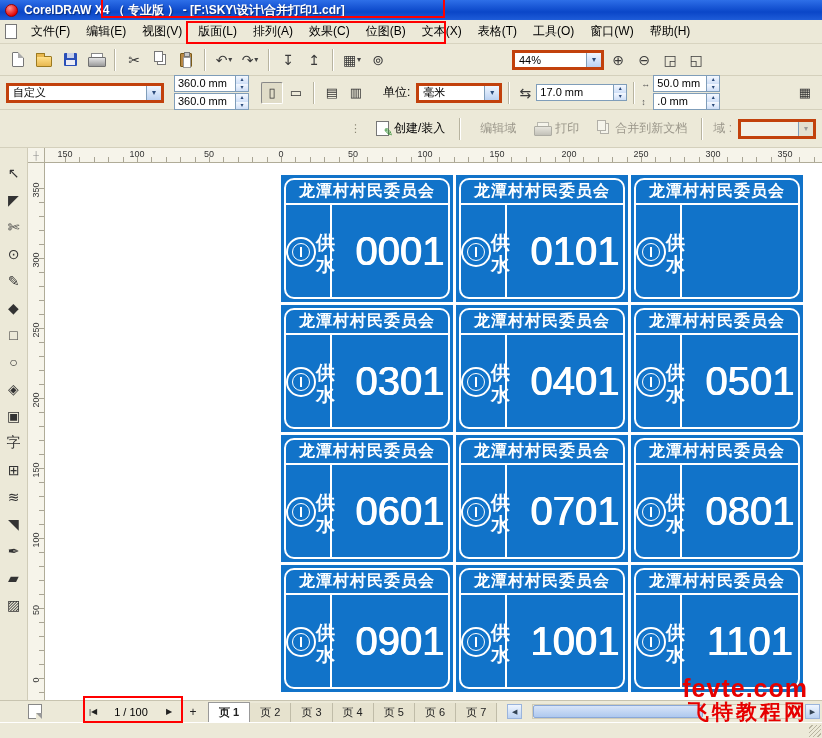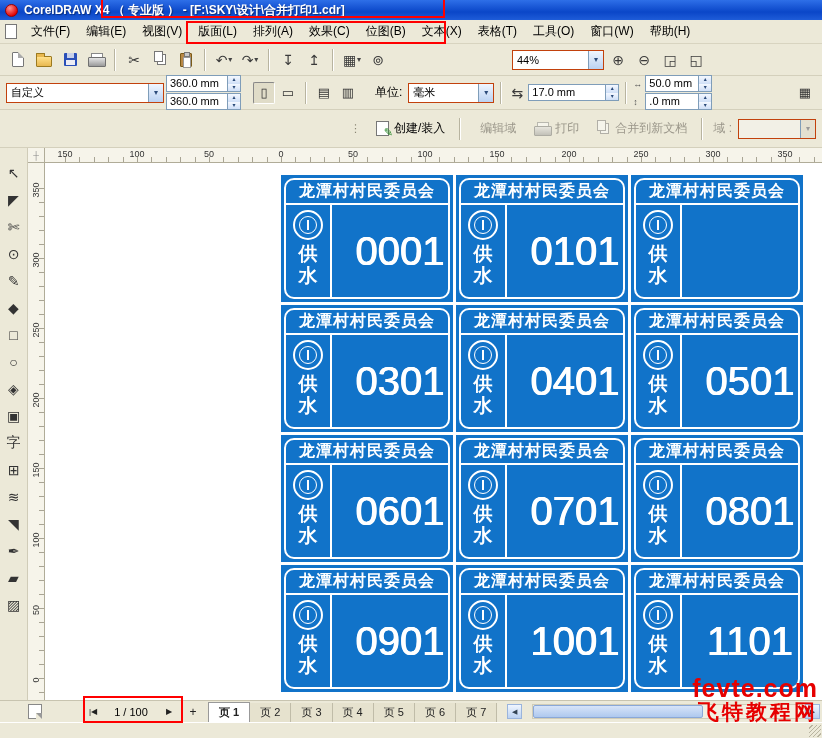--- a/index.html
+++ b/index.html
@@ -51,21 +51,21 @@
     box-shadow:3px 3px 0 -1px #fff, 3px 3px 0 0 #777; margin:-3px 4px 3px 0; }
   .i-paste { width:12px; height:14px; background:#B88948; border:1px solid #7A5A18; border-radius:1px; position:relative; }
   .i-paste::before { content:''; position:absolute; left:2px; top:3px; width:6px; height:9px; background:#fff; border:1px solid #999; }
   .i-paste::after { content:''; position:absolute; left:3px; top:-2px; width:4px; height:3px; background:#C8C8C8; border:1px solid #777; }
   .i-createform { width:13px; height:15px; background:#fff; border:1px solid #777; position:relative; }
   .i-createform::after { content:'✎'; position:absolute; right:-5px; bottom:-4px; font-size:11px; color:#2A8A2A; }
   .gray { color:#9A968A !important; }
   .dim { opacity:.5; }
 
   
-  .combo { background:#fff; border:1px solid #c2410c; height:20px; display:flex; align-items:center; font-size:11px; }
+  .combo { background:#fff; border:3px solid #c2410c; height:20px; display:flex; align-items:center; font-size:11px; }
   .combo .val { flex:1; padding:0 4px; white-space:nowrap; overflow:hidden; }
   .combo .drop { width:15px; height:100%; background:linear-gradient(#F0F6FF,#BBD2F2); border-left:1px solid #7F9DB9;
     display:flex; align-items:center; justify-content:center; font-size:8px; color:#2B4B7B; flex:none; }
   .combo.disabled { background:#F2F0E6; }
   .combo.disabled .drop { background:#E4E0D0; color:#999; }
   .vbox { border:1px solid #7F9DB9; background:#fff; height:17px; line-height:15px; padding:0 3px; font-size:11px; white-space:nowrap; }
   .spin { display:flex; flex-direction:column; width:13px; border:1px solid #7F9DB9; border-left:none; height:17px; }
   .spin span { flex:1; font-size:6px; line-height:7px; text-align:center;
     background:linear-gradient(#F4F8FF,#CFDFF7); color:#2B4B7B; }
   .srow { display:flex; align-items:center; }
@@ -100,21 +100,21 @@
 
   
   #canvas { position:absolute; left:45px; top:163px; width:777px; height:537px; background:#fff; overflow:hidden; }
   #page-grid { position:absolute; left:236px; top:12px; display:grid;
     grid-template-columns:repeat(3,172px); grid-auto-rows:127px; gap:3px; }
   .ticket { background:#1173C9; position:relative; }
   .t-frame { position:absolute; inset:3px; border:2px solid #fff; border-radius:10px; display:flex; flex-direction:column; overflow:hidden; }
   .t-head { height:25px; border-bottom:2px solid #fff; display:flex; align-items:center; justify-content:center;
     color:#fff; font-weight:bold; font-size:16px; letter-spacing:1px; white-space:nowrap; }
   .t-body { flex:1; display:flex; }
-  .t-left { width:46px; border-right:2px solid #fff; display:flex; flex-direction:column; align-items:center; padding-top:5px; flex:none; }
+  .t-left { width:46px; border-right:2px solid #fff; display:flex; flex-direction:row; align-items:center; padding-top:5px; flex:none; }
   .t-seal { width:30px; height:30px; border:2px solid #fff; border-radius:50%; position:relative; margin-bottom:3px; flex:none; }
   .t-seal::before { content:''; position:absolute; inset:4px; border:1px solid #fff; border-radius:50%; }
   .t-seal::after { content:''; position:absolute; left:50%; top:50%; width:2px; height:10px; background:#fff; transform:translate(-50%,-50%); }
   .t-service { color:#fff; font-weight:bold; font-size:19px; width:22px; line-height:1.15; text-align:center; word-break:break-all; }
   .t-num { flex:1; display:flex; align-items:center; justify-content:center; color:#fff; font-weight:normal;
     font-size:40px; letter-spacing:0; text-shadow:.6px 0 0 #fff,-.6px 0 0 #fff;margin-left:20px; }
 
   
   #page-nav { position:absolute; left:0; top:700px; width:822px; height:22px; background:#ECE9D8;
     border-top:1px solid #C8C4B0; display:flex; align-items:center; }
@@ -132,21 +132,21 @@
     background:linear-gradient(#F0F6FF,#BBD2F2); border:1px solid #9AB4DC; flex:none; }
   #status-bar { position:absolute; left:0; top:722px; width:822px; height:16px; background:#ECE9D8; border-top:1px solid #fff; }
   .grip-corner { position:absolute; right:1px; bottom:1px; width:12px; height:12px;
     background:repeating-linear-gradient(135deg,transparent 0 2px,#B8B4A0 2px 3px); }
 
   
   .hl { position:absolute; border:2px solid #FF0000; z-index:50; pointer-events:none; }
   #hl-title { left:101px; top:0; width:344px; height:18px; border-top:none; }
   #hl-menu  { left:186px; top:21px; width:260px; height:23px; }
   #hl-nav   { left:83px;  top:696px; width:100px; height:27px; }
-  #watermark { position:absolute; right:4px; top:676px; text-align:right; z-index:40; color:#E60000; line-height:1.0; }
+  #watermark { position:absolute; right:14px; top:676px; text-align:right; z-index:40; color:#E60000; line-height:1.0; }
   .wm1 { font-size:25px; font-weight:bold; letter-spacing:1px; }
   .wm2 { font-size:21px; font-weight:bold; letter-spacing:3px; }
 </style>
 </head>
 <body>
 
 <div id="app">
 
   <div class="titlebar">
     <span class="app-ico"></span>
@@ -217,21 +217,21 @@
     <span class="tbtn">⊖</span>
     <span class="tbtn">◲</span>
     <span class="tbtn">◱</span>
   </div>
 
   <div class="toolbar" id="prop-bar">
     <div class="combo" style="width:158px;">
       <span class="val">自定义</span>
       <span class="drop">▾</span>
     </div>
-    <div class="stack" style="">
+    <div class="stack" style="margin-left:8px;">
       <div class="srow">
         <span class="vbox" style="width:62px;">360.0 mm</span>
         <span class="spin">
             <span>▴</span>
             <span>▾</span>
           </span>
       </div>
       <div class="srow">
         <span class="vbox" style="width:62px;">360.0 mm</span>
         <span class="spin">

